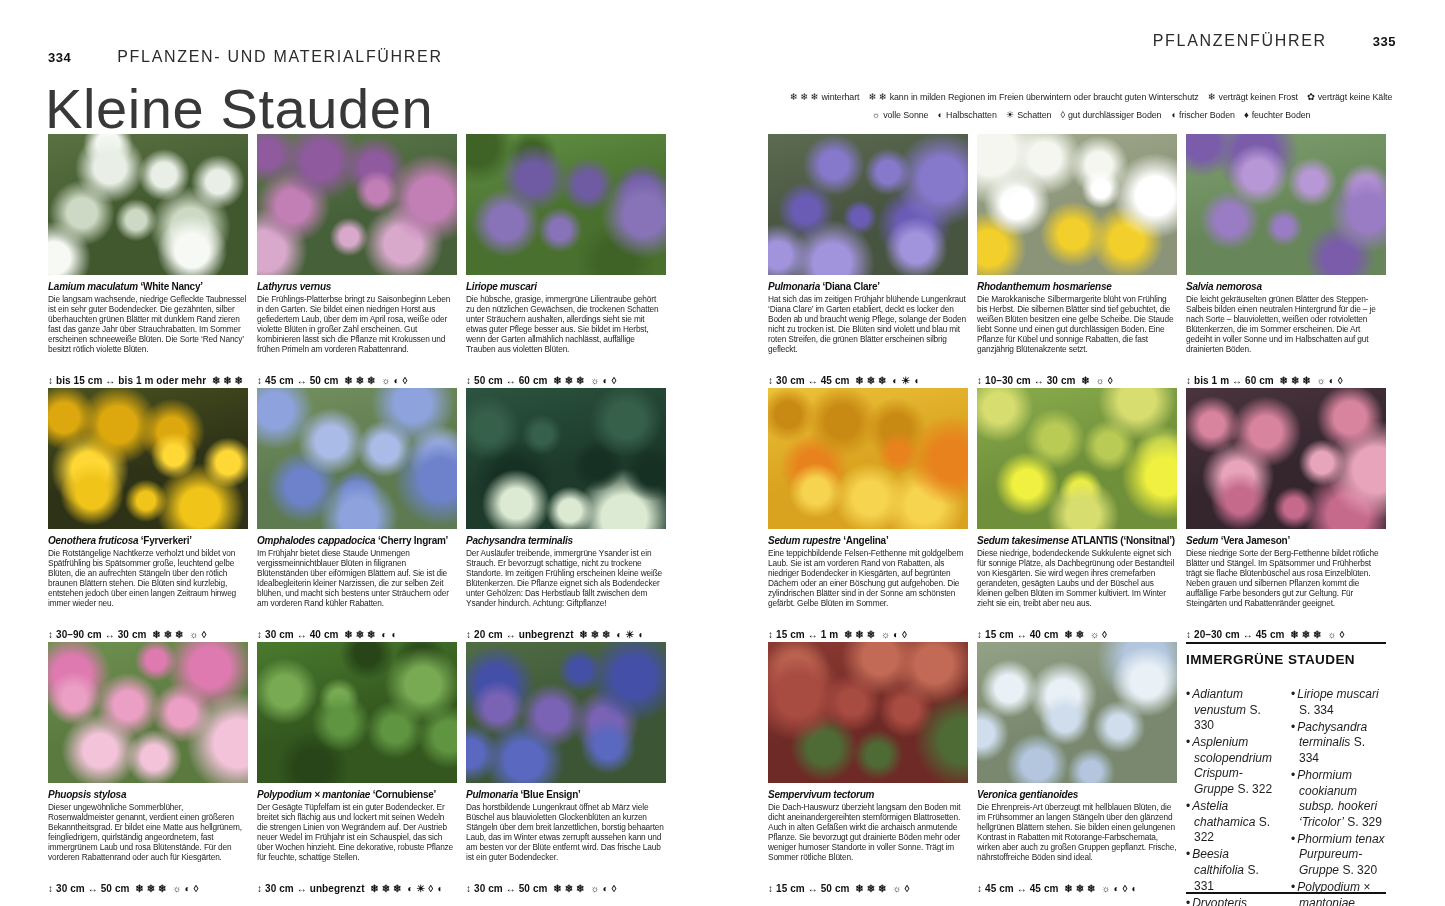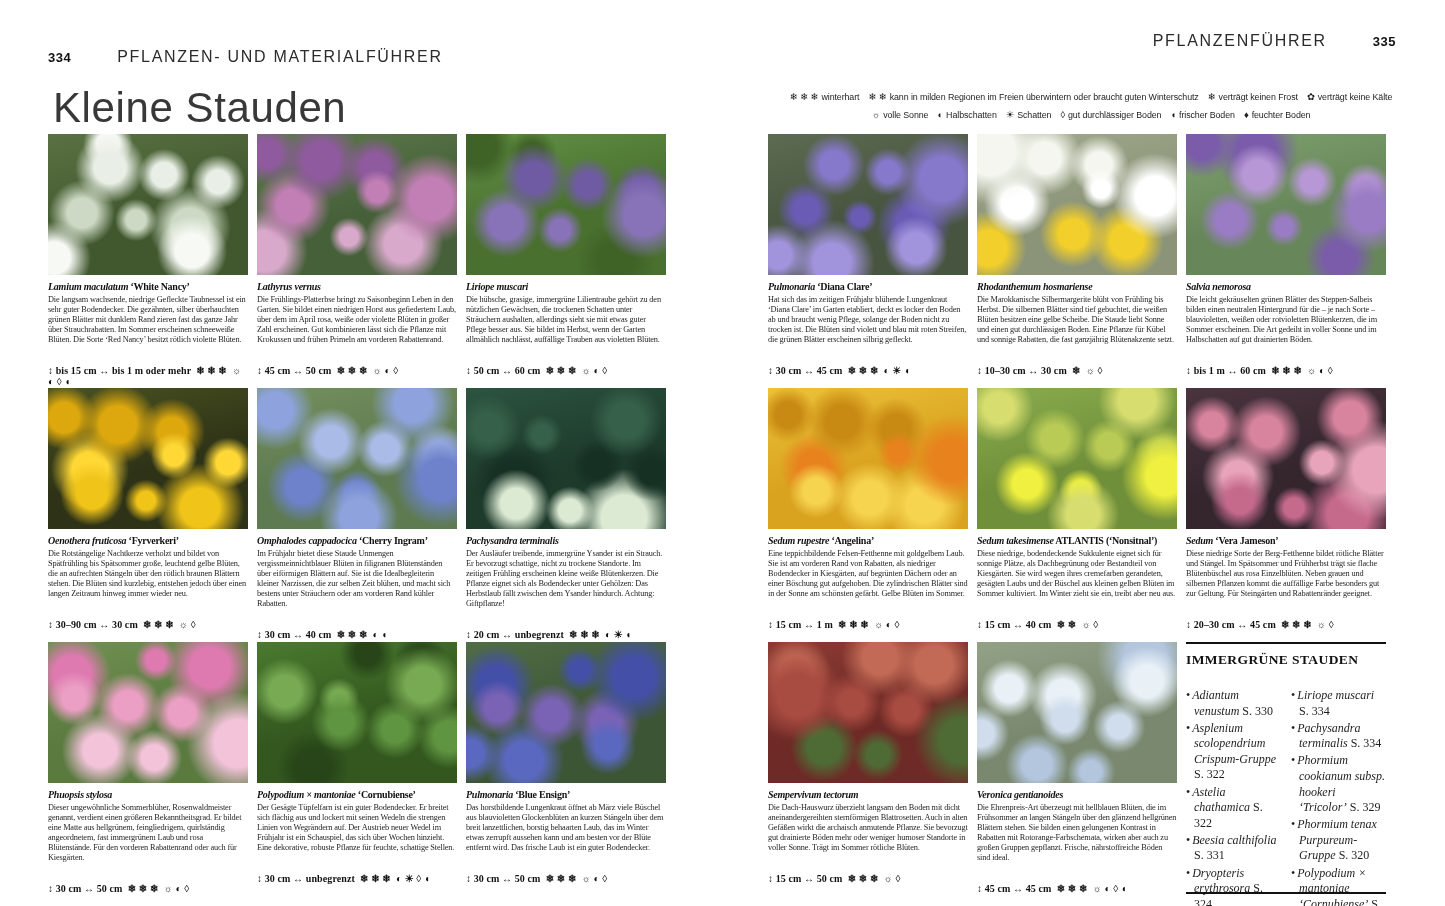--- a/index.html
+++ b/index.html
@@ -7,28 +7,28 @@
     width:1445px;height:906px;position:relative;overflow:hidden;
     background:#ffffff;color:#1d1d1d;
     font-family:"Liberation Sans", sans-serif;
   }
   .folio{position:absolute;top:32px;display:flex;gap:46px;align-items:baseline;}
   .folio-left{left:48px;margin-top:16px;}
   .folio-right{right:49px;}
   .pagenum{font-weight:700;font-size:13px;letter-spacing:.5px;color:#111;}
   .running-head{font-size:16px;letter-spacing:1.7px;color:#2b2b2b;}
   .chapter-title{
-    position:absolute;left:45px;top:76px;margin:8px;
-    font-size:42px;font-weight:400;letter-spacing:.6px;color:#383838;
+    position:absolute;left:45px;top:76px;margin:0;
+    font-size:56px;font-weight:400;letter-spacing:.6px;color:#383838;
   }
   .legend{position:absolute;left:768px;top:90px;width:655px;font-size:8.9px;letter-spacing:-.1px;color:#1d1d1d;text-align:center;}
   .legend-row{margin-bottom:5px;line-height:1.4;}
   .legend-item{margin-right:9px;}
   .l-icon{margin-right:3px;font-size:9.5px;}
-  .grid{position:absolute;display:grid;grid-template-columns:repeat(3,200px);column-gap:9px;row-gap:0;font-family:Liberation Serif, serif;}
+  .grid{position:absolute;display:grid;grid-template-columns:repeat(3,200px);column-gap:9px;row-gap:0;}
   .grid-left{left:48px;top:134px;}
   .grid-right{left:768px;top:134px;}
   .entry{width:200px;height:254px;overflow:hidden;}
   .photo{width:200px;height:141px;background:#6a7a5a;}
   .entry-title{
     margin:6px 0 0;font-size:10px;font-weight:700;letter-spacing:-.25px;
     white-space:nowrap;color:#111;
   }
   .t-i{font-style:italic;}
   .t-r{font-style:normal;}

